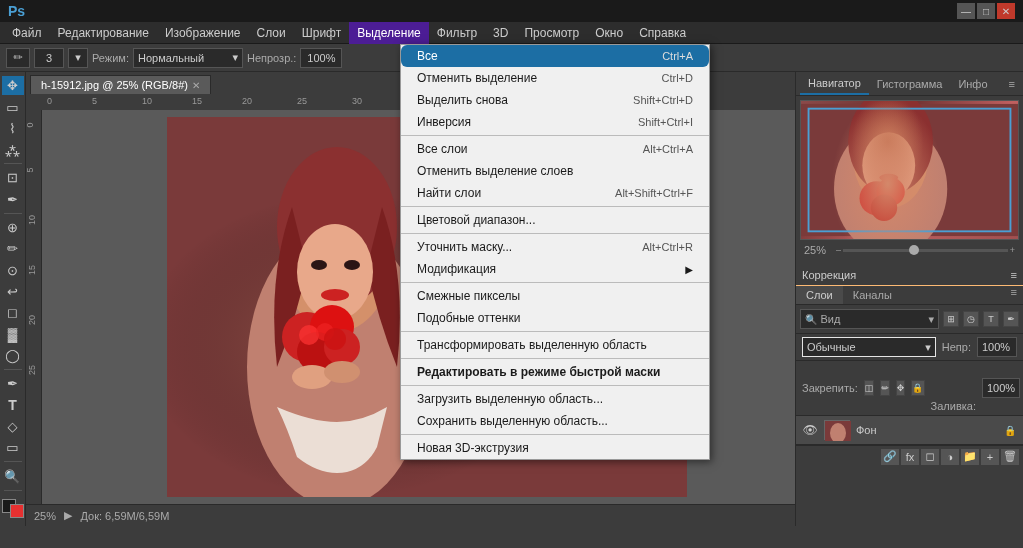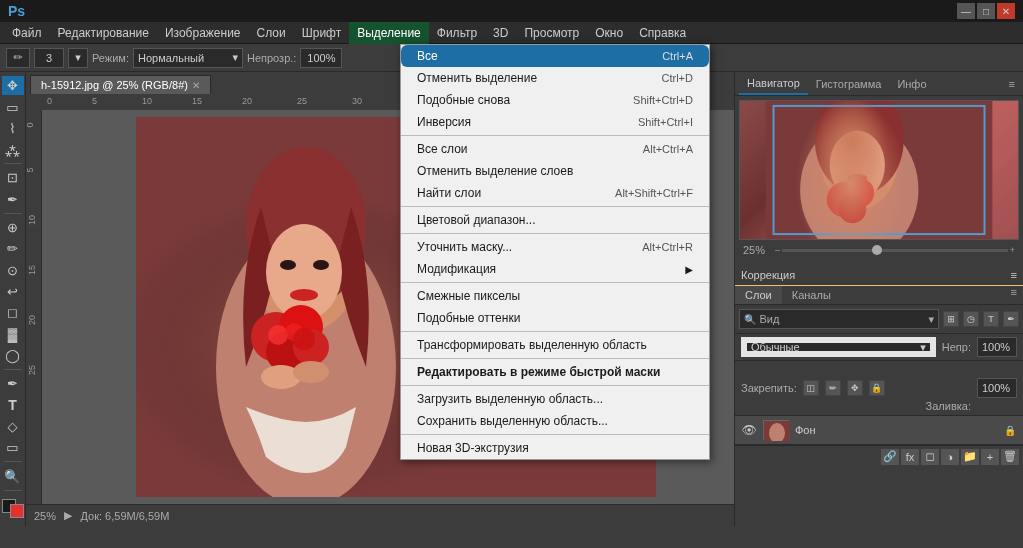--- a/index.html
+++ b/index.html
@@ -63,21 +63,21 @@
     .menu-item {
       padding: 2px 8px;
       cursor: pointer;
       color: #ccc;
       font-size: 12px;
       height: 22px;
       display: flex;
       align-items: center;
     }
     .menu-item.highlighted {
-      background: #14532d;
+      background: #4c1d95;
       color: white;
     }
 
     
     #options-bar {
       height: 28px;
       background: #3c3c3c;
       border-bottom: 1px solid #2a2a2a;
       display: flex;
       align-items: center;
@@ -243,21 +243,21 @@
       display: flex;
       align-items: center;
       padding: 0 8px;
       font-size: 11px;
       color: #aaa;
       gap: 8px;
     }
 
     
     #right-panel {
-      width: 289px;
+      width: 228px;
       background: #3c3c3c;
       border-left: 1px solid #2a2a2a;
       display: flex;
       flex-direction: column;
     }
     .panel-tabs {
       height: 24px;
       background: #3c3c3c;
       display: flex;
       align-items: center;
@@ -742,21 +742,21 @@
         <span>Вид</span>
         <span style="margin-left:auto;">▾</span>
       </div>
       <div class="mini-btn">⊞</div>
       <div class="mini-btn">◷</div>
       <div class="mini-btn">T</div>
       <div class="mini-btn">✒</div>
     </div>
 
     <div class="layers-opacity-row">
-      <div style="background:#2a2a2a; border:6px solid #e5e5e5; height:20px; display:flex; align-items:center; padding:0 4px; gap:8px; flex:1; font-size:11px; color:#ccc; cursor:pointer;">
+      <div style="background:#2a2a2a; border:1px solid #e5e5e5; height:20px; display:flex; align-items:center; padding:0 4px; gap:8px; flex:1; font-size:11px; color:#ccc; cursor:pointer;">
         <span>Обычные</span>
         <span style="margin-left:auto;">▾</span>
       </div>
       <span style="color:#aaa;">Непр:</span>
       <div style="background:#2a2a2a; border:1px solid #555; height:20px; width:40px; display:flex; align-items:center; padding:0 4px; font-size:11px; color:#ccc; cursor:pointer;">
         <span>100%</span>
       </div>
     </div>
 
     <div class="lock-row">
@@ -803,21 +803,21 @@
 
     <div class="dd-item highlighted">
       <span>Все</span>
       <span class="shortcut">Ctrl+A</span>
     </div>
     <div class="dd-item">
       <span>Отменить выделение</span>
       <span class="shortcut">Ctrl+D</span>
     </div>
     <div class="dd-item">
-      <span>Подобные снова</span>
+      <span>Выделить снова</span>
       <span class="shortcut">Shift+Ctrl+D</span>
     </div>
     <div class="dd-item">
       <span>Инверсия</span>
       <span class="shortcut">Shift+Ctrl+I</span>
     </div>
 
     <div class="dd-separator"></div>
 
     <div class="dd-item">

